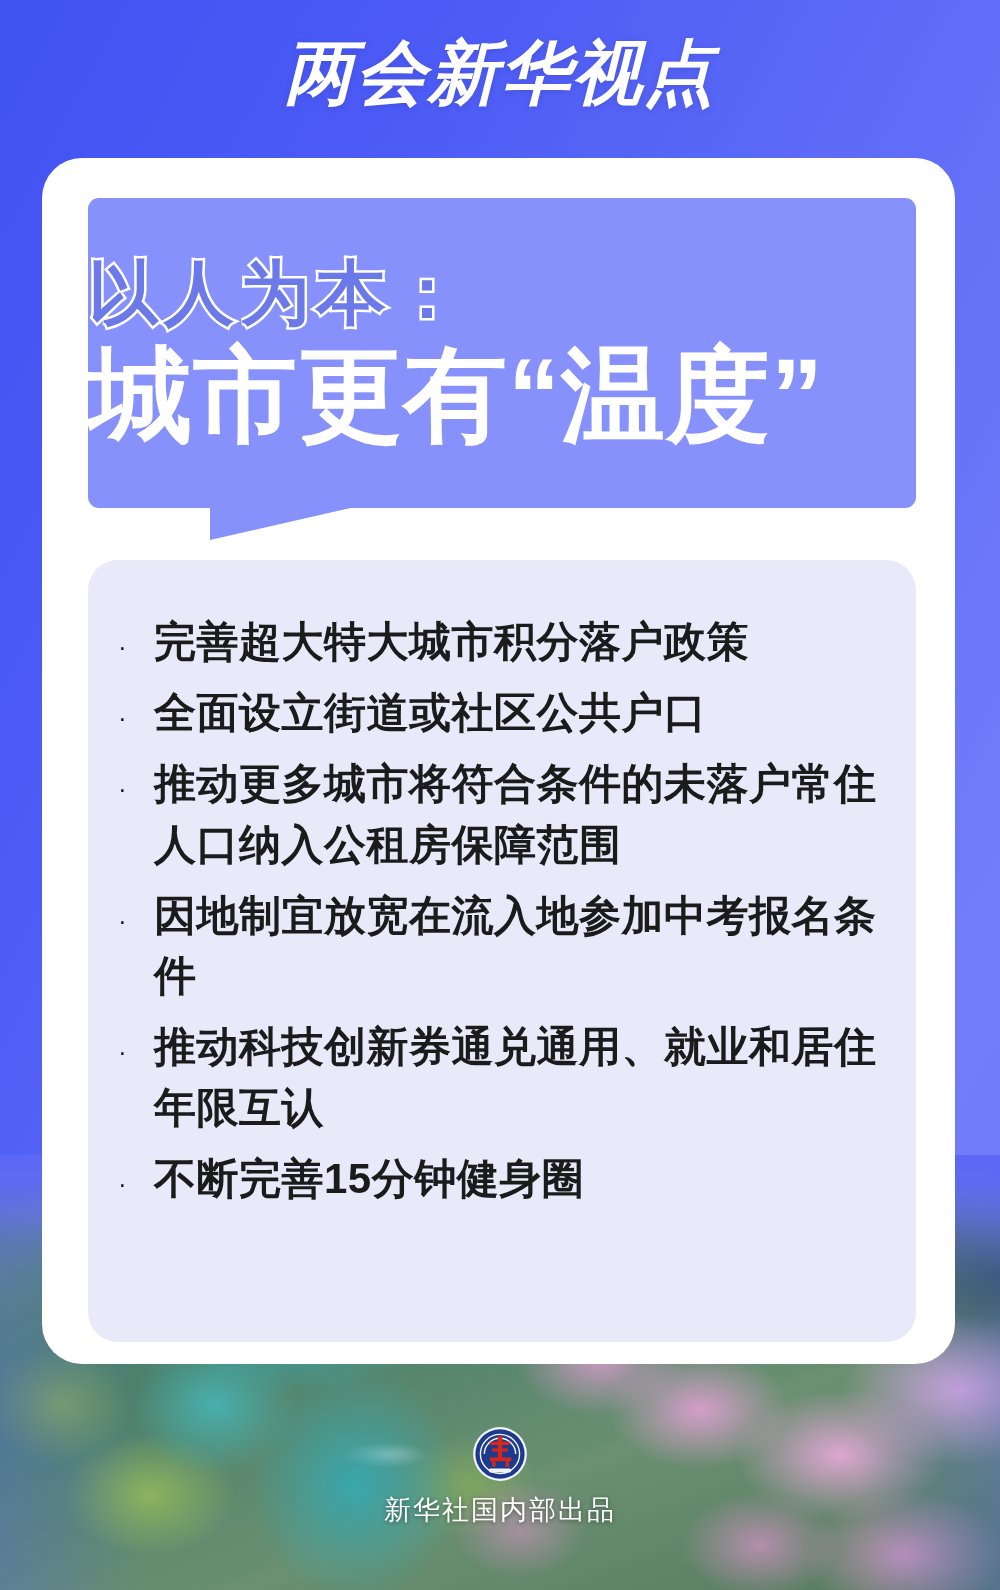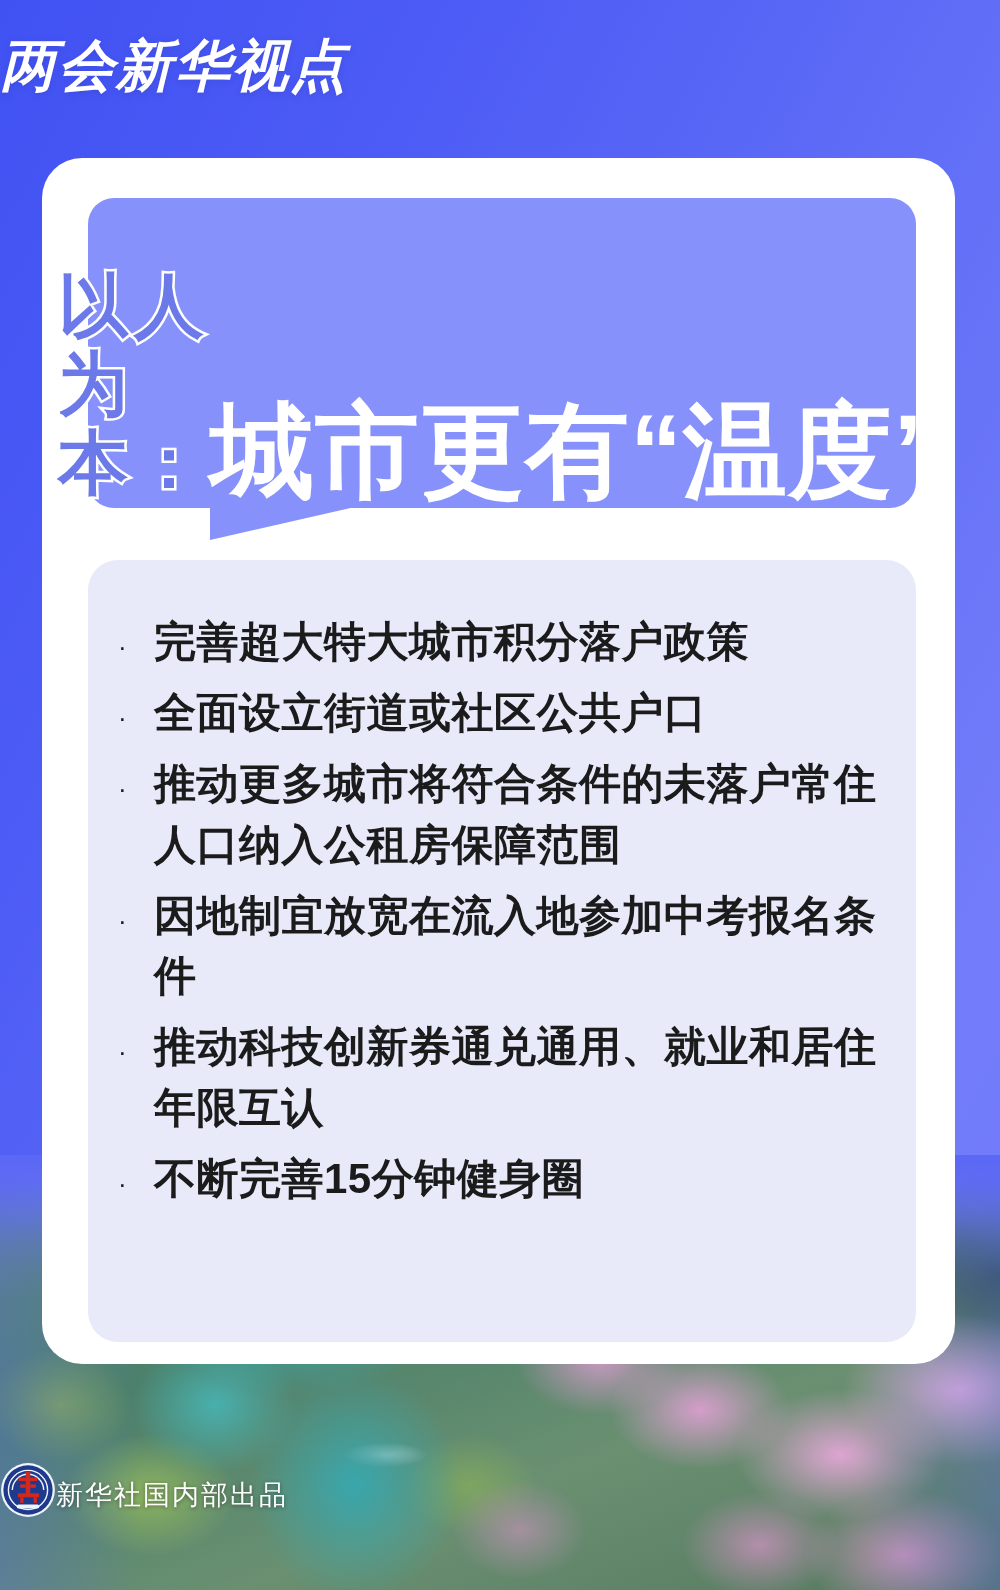--- a/index.html
+++ b/index.html
@@ -81,22 +81,23 @@
     background:
       linear-gradient(to right, rgba(90,102,245,.30), rgba(90,102,245,0) 14%),
       linear-gradient(to left,  rgba(90,102,245,.30), rgba(90,102,245,0) 14%);
   }
 
   
   .header-title {
     position: absolute;
     top: 38px;
     left: 0; right: 0;
+    text-align: center;
     color: #ffffff;
-    font-size: 56px;
+    font-size: 70px;
     font-weight: 700;
     font-style: italic;
     letter-spacing: 2px;
     line-height: 1;
     text-shadow: 0 2px 6px rgba(40,52,170,.25);
   }
 
   
   .lavender-panel {
     position: absolute;
@@ -127,24 +128,24 @@
   }
 
   
   .title-bubble {
     position: absolute;
     left: 88px;
     top: 198px;
     width: 828px;
     height: 310px;
     background: #8691fb;
-    border-radius: 26px;
+    border-radius: 11px;
     display: flex;
-    flex-direction: row;
-    align-items: flex-end;
+    flex-direction: column;
+    align-items: flex-start;
     justify-content: center;
   }
   .title-tail {
     position: absolute;
     left: 210px;
     top: 504px;
     width: 0; height: 0;
     border-left: 0 solid transparent;
     border-top: 36px solid #8691fb;
     border-right: 158px solid transparent;
@@ -199,21 +200,21 @@
     word-break: break-all;
     margin-left: 6px;
   }
 
   
   .footer {
     position: absolute;
     left: 0; right: 0;
     bottom: 62px;
     display: flex;
-    flex-direction: row;
+    flex-direction: column;
     align-items: center;
   }
   .xinhua-logo {
     width: 56px;
     height: 56px;
     margin-bottom: 10px;
   }
   .footer-text {
     color: #ffffff;
     font-size: 27px;

